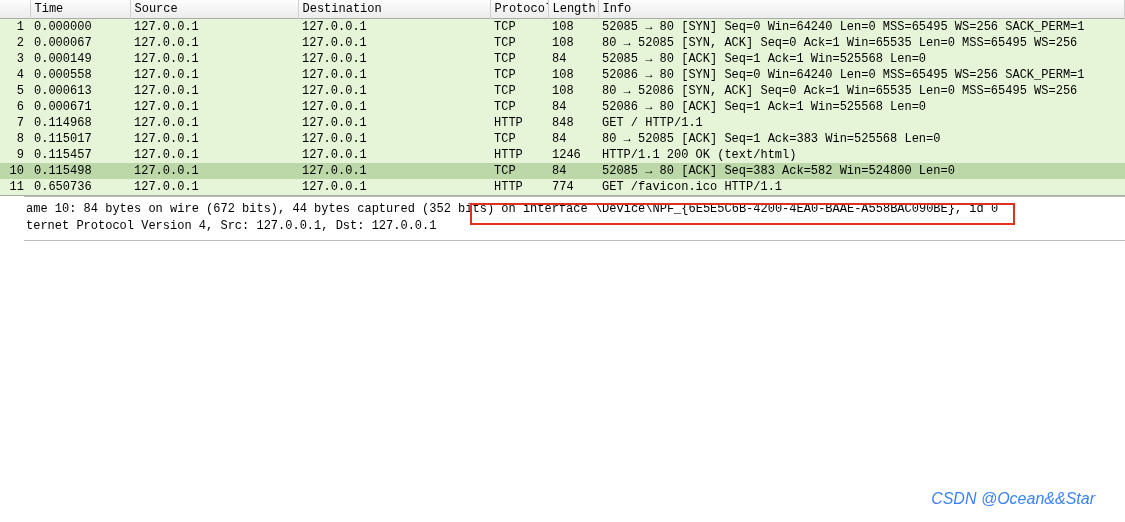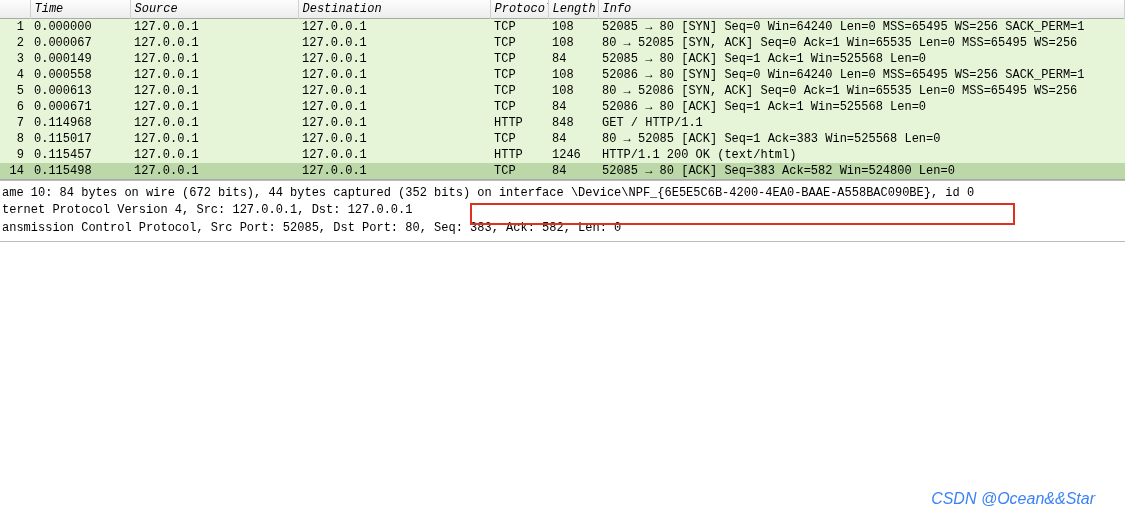--- a/index.html
+++ b/index.html
@@ -24,21 +24,20 @@
     background: linear-gradient(#fdfdfd, #ececec);
     border-bottom: 1px solid #aaa;
   }
   th {
     text-align: left;
     font-weight: normal;
     padding: 2px 8px 2px 4px;
     border-right: 1px solid #d0d0d0;
     white-space: nowrap;
     overflow: hidden;
-    font-style: italic;
   }
   tbody tr {
     background: #e6f4d8;
   }
   tbody tr.selected {
     background: #bcd8a8;
   }
   td {
     padding: 1px 4px;
     white-space: nowrap;
@@ -58,20 +57,21 @@
   }
   .packet-area { position: relative; }
   .detail-pane {
     border-top: 1px solid #bbb;
     border-bottom: 1px solid #bbb;
     padding: 4px 0;
     font-family: "Courier New", monospace;
     font-size: 12px;
     line-height: 1.45;
     background: #fff;
+    margin-left: 24px;
   }
   .detail-pane div { white-space: pre; padding-left: 2px; }
   .watermark {
     position: absolute;
     right: 30px;
     top: 490px;
     color: #3b82f6;
     font-family: Arial, sans-serif;
     font-size: 16px;
     font-style: italic;
@@ -174,35 +174,43 @@
           <tr>
             <td class="col-no">9</td>
             <td class="col-time">0.115457</td>
             <td class="col-src">127.0.0.1</td>
             <td class="col-dst">127.0.0.1</td>
             <td class="col-proto">HTTP</td>
             <td class="col-len">1246</td>
             <td class="col-info">HTTP/1.1 200 OK  (text/html)</td>
           </tr>
           <tr class="selected">
-            <td class="col-no">14</td>
+            <td class="col-no">10</td>
             <td class="col-time">0.115498</td>
             <td class="col-src">127.0.0.1</td>
             <td class="col-dst">127.0.0.1</td>
             <td class="col-proto">TCP</td>
             <td class="col-len">84</td>
             <td class="col-info">52085 → 80 [ACK] Seq=383 Ack=582 Win=524800 Len=0</td>
+          </tr>
+          <tr>
+            <td class="col-no">11</td>
+            <td class="col-time">0.650736</td>
+            <td class="col-src">127.0.0.1</td>
+            <td class="col-dst">127.0.0.1</td>
+            <td class="col-proto">HTTP</td>
+            <td class="col-len">774</td>
+            <td class="col-info">GET /favicon.ico HTTP/1.1</td>
           </tr>
         </tbody>
 </table>
 </div>
 <div class="highlight-box" style="left:470px; top:203px; width:545px; height:22px;"></div>
 </div>
 
 <div class="detail-pane">
   <div>ame 10: 84 bytes on wire (672 bits), 44 bytes captured (352 bits) on interface \Device\NPF_{6E5E5C6B-4200-4EA0-BAAE-A558BAC090BE}, id 0</div>
   <div>ternet Protocol Version 4, Src: 127.0.0.1, Dst: 127.0.0.1</div>
-  <div>ansmission Control Protocol, Src Port: 52085, Dst Port: 80, Seq: 383, Ack: 582, Len: 0</div>
 </div>
 
 <div class="blank"></div>
 
 <div class="watermark">CSDN @Ocean&amp;&amp;Star</div>
 
 </body></html>

